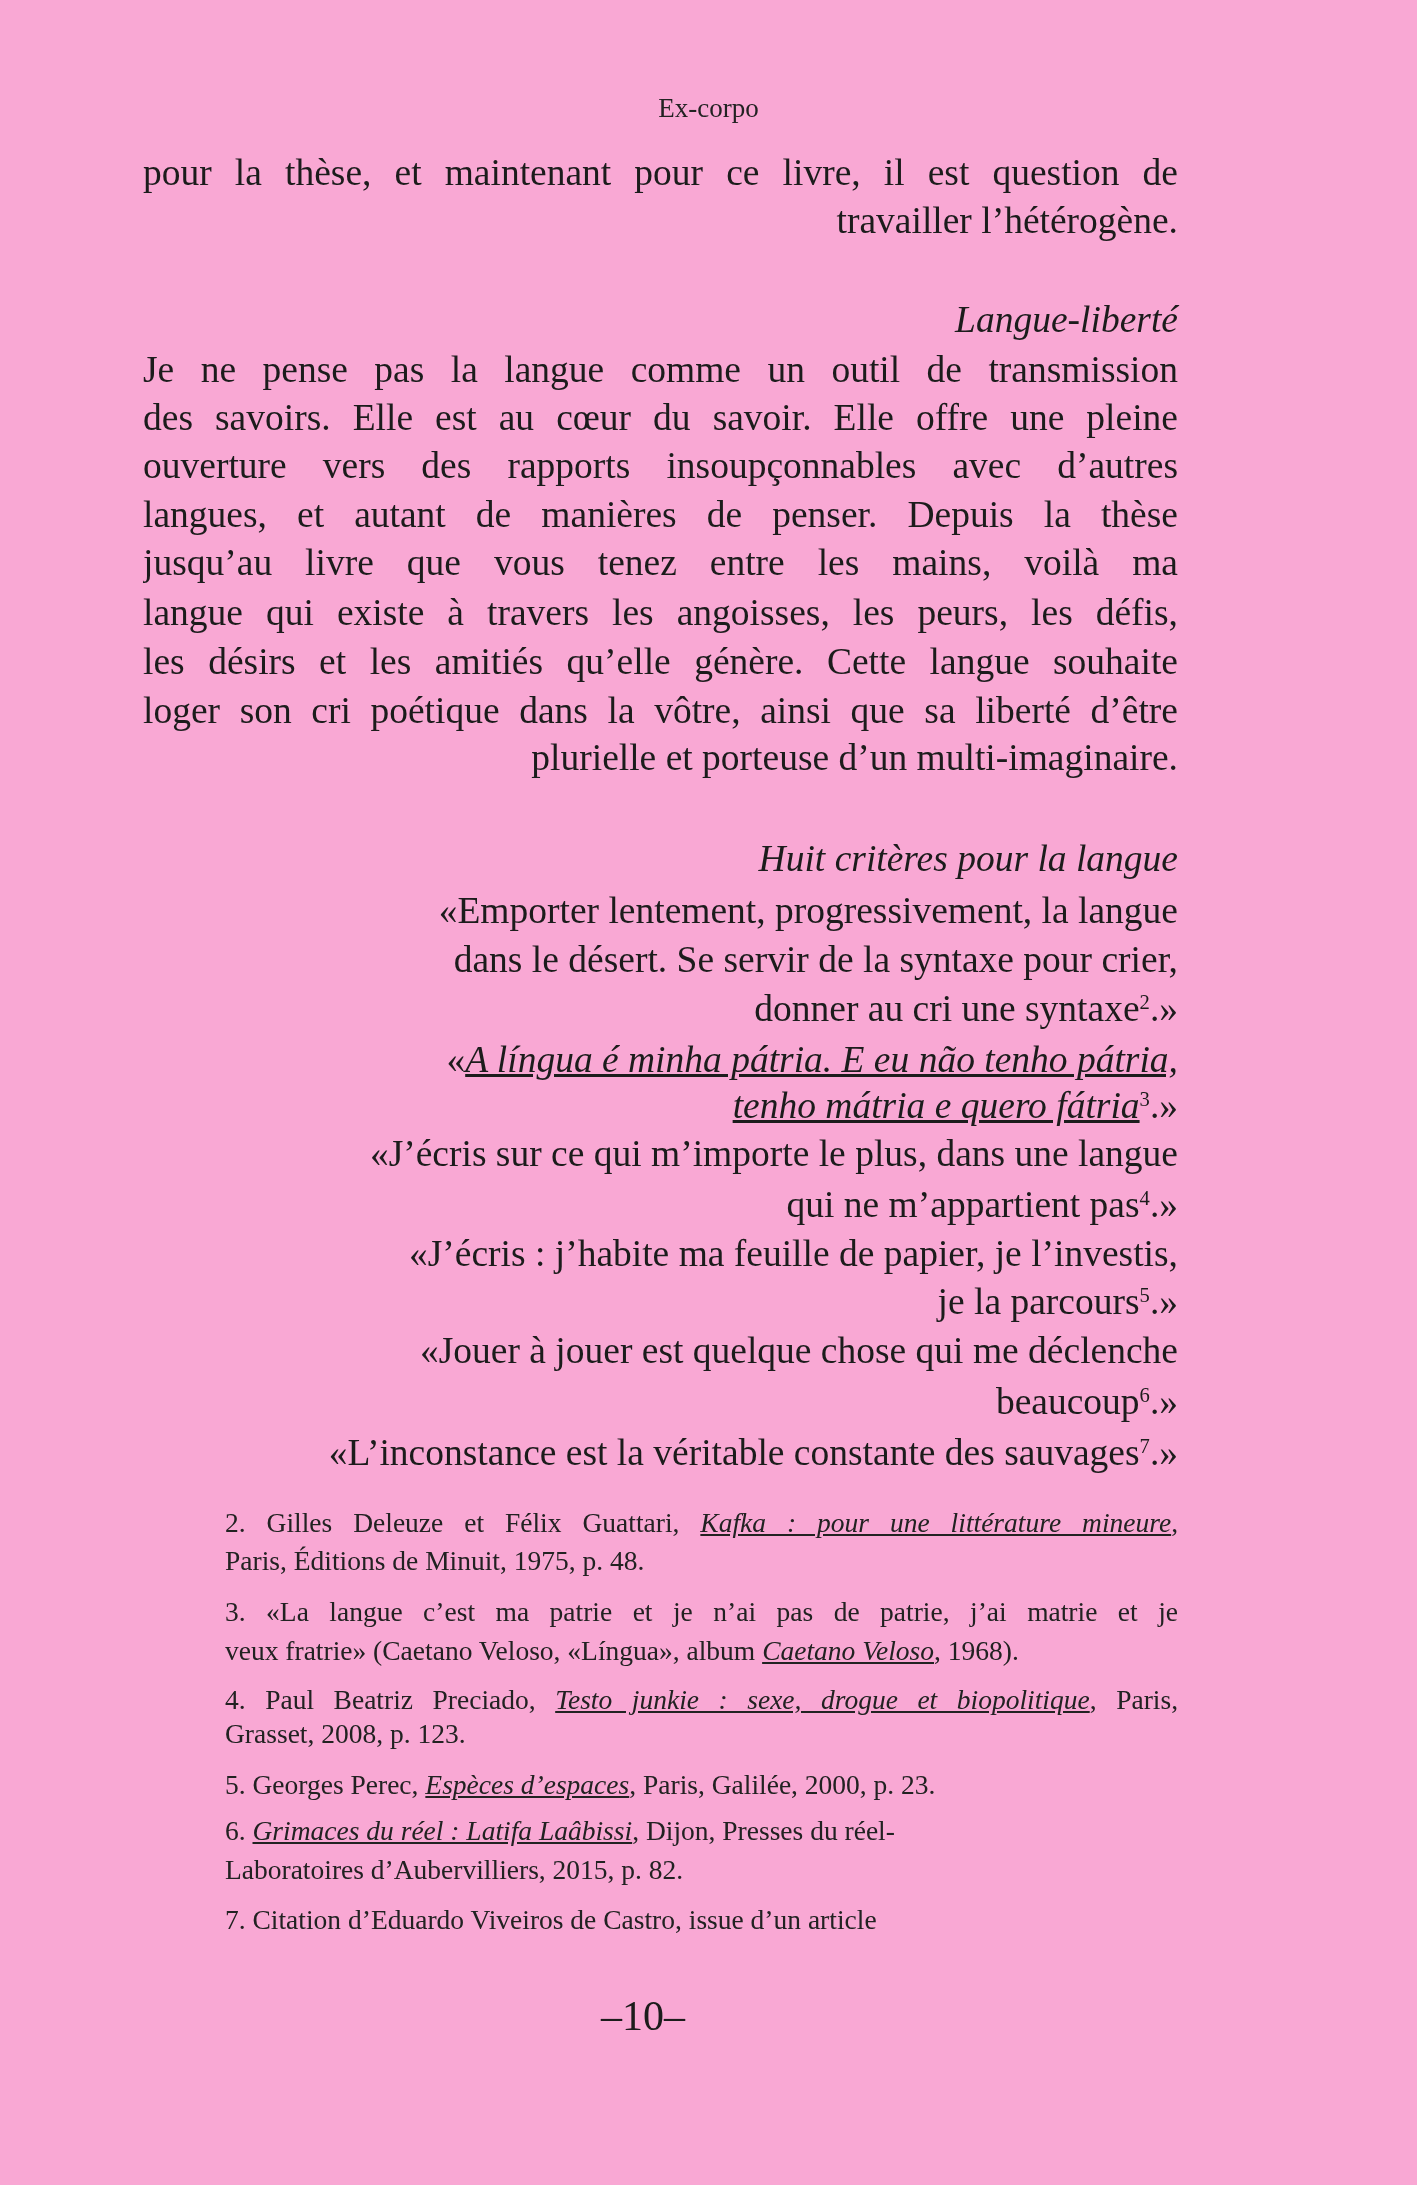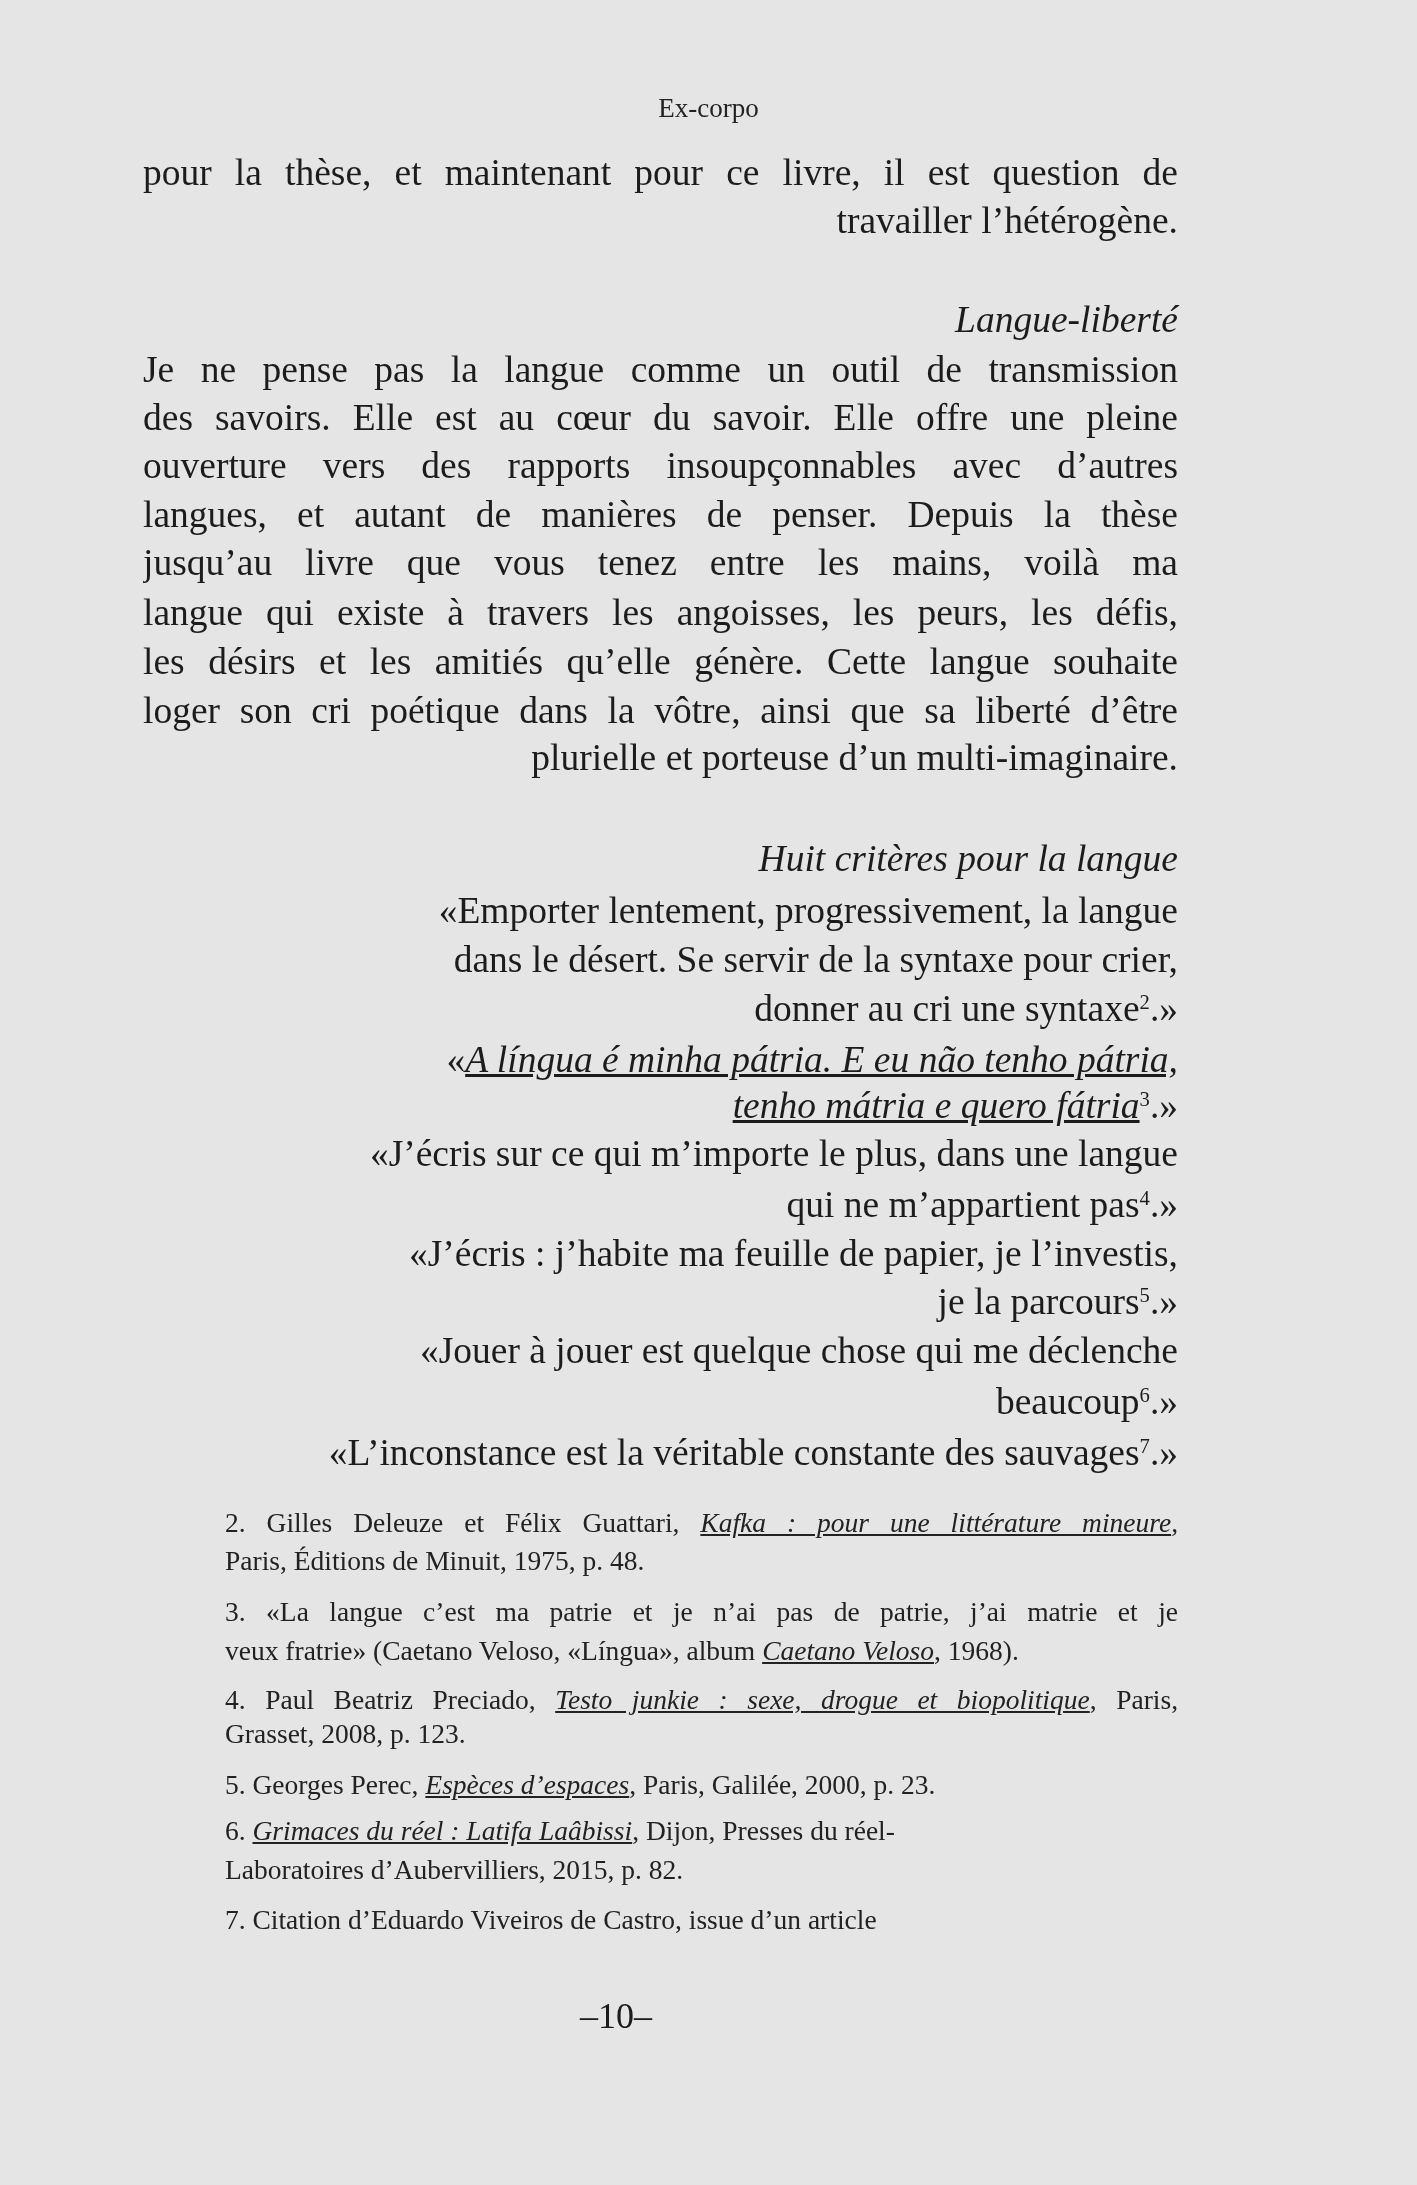--- a/index.html
+++ b/index.html
@@ -1,32 +1,32 @@
 <!DOCTYPE html>
 <html><head>
 <meta charset="utf-8">
 <style>
   html, body { margin: 0; padding: 0; background: #ffffff; }
   body { width: 1417px; height: 2185px; position: relative; overflow: hidden;
          font-family: "Liberation Serif", "DejaVu Serif", serif; color: #1c1c1c; }
-  .page { position: absolute; left: 0; top: 0; width: 1417px; height: 2185px; background: #e5e5e5; }
+  .page { position: absolute; left: 0; top: 0; width: 1417px; height: 2185px; background: #f9a8d4; }
   .running-head { position: absolute; left: 0; width: 1417px; top: 90px; text-align: center;
                   font-size: 27px; line-height: 36px; color: #222; }
   .line { position: absolute; left: 143px; width: 1035px; font-size: 37.5px; line-height: 48px;
           white-space: nowrap; text-align: right; }
   .justify { text-align: justify; text-align-last: justify; white-space: normal; height: 48px; overflow: hidden; }
   .heading { font-style: italic; }
   .indent { left: 227px; width: 951px; }
   .it { font-style: italic; text-decoration: underline; }
   sup.fn { font-size: 0.55em; vertical-align: 0.6em; line-height: 0; }
   .fn-line { position: absolute; left: 225px; width: 953px; font-size: 27.5px; line-height: 38px;
              white-space: nowrap; color: #222; }
   .fn-line.justify { height: 38px; }
   .page-number { position: absolute; left: 0; width: 1232px; top: 1994px; text-align: center;
-                 font-size: 36px; line-height: 44px; color: #1c1c1c; }
+                 font-size: 42px; line-height: 44px; color: #1c1c1c; padding-left: 27px; }
 </style>
 </head>
 <body>
 
 <div class="page">
 
   <div class="running-head">Ex-corpo</div>
 
   <div class="line justify" style="top:149px">pour la thèse, et maintenant pour ce livre, il est question de</div>
   <div class="line" style="top:197px">travailler l’hétérogène.</div>

